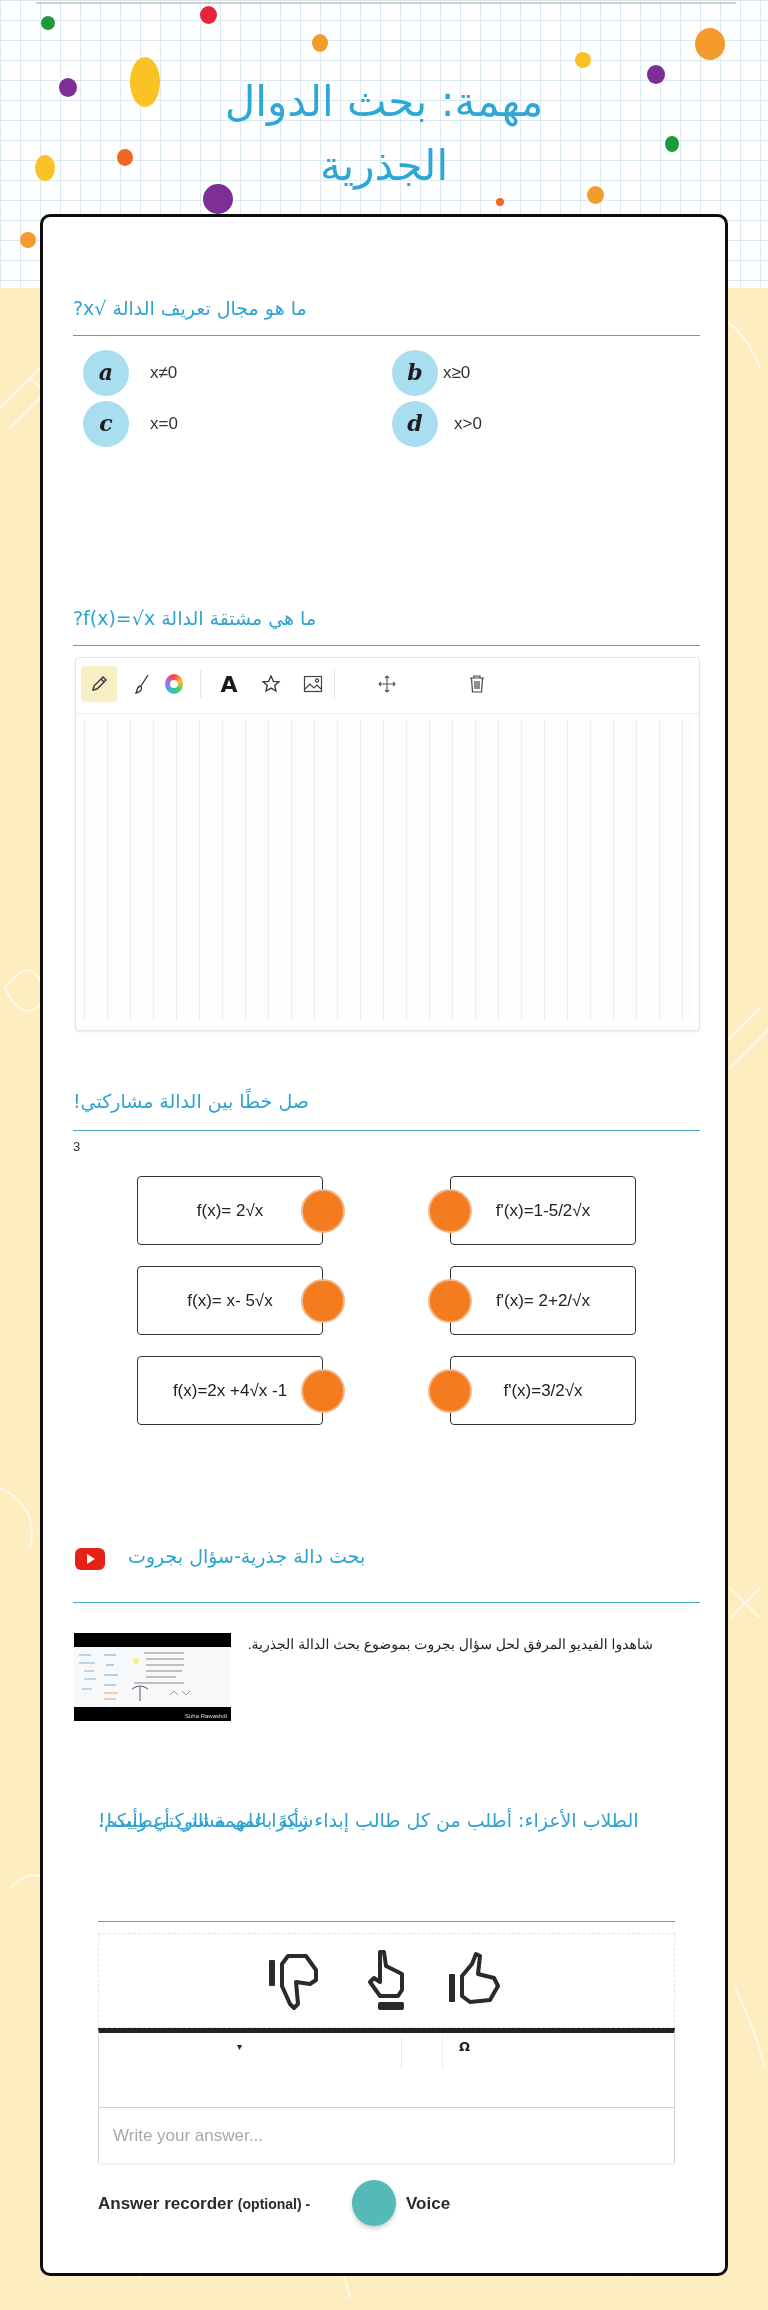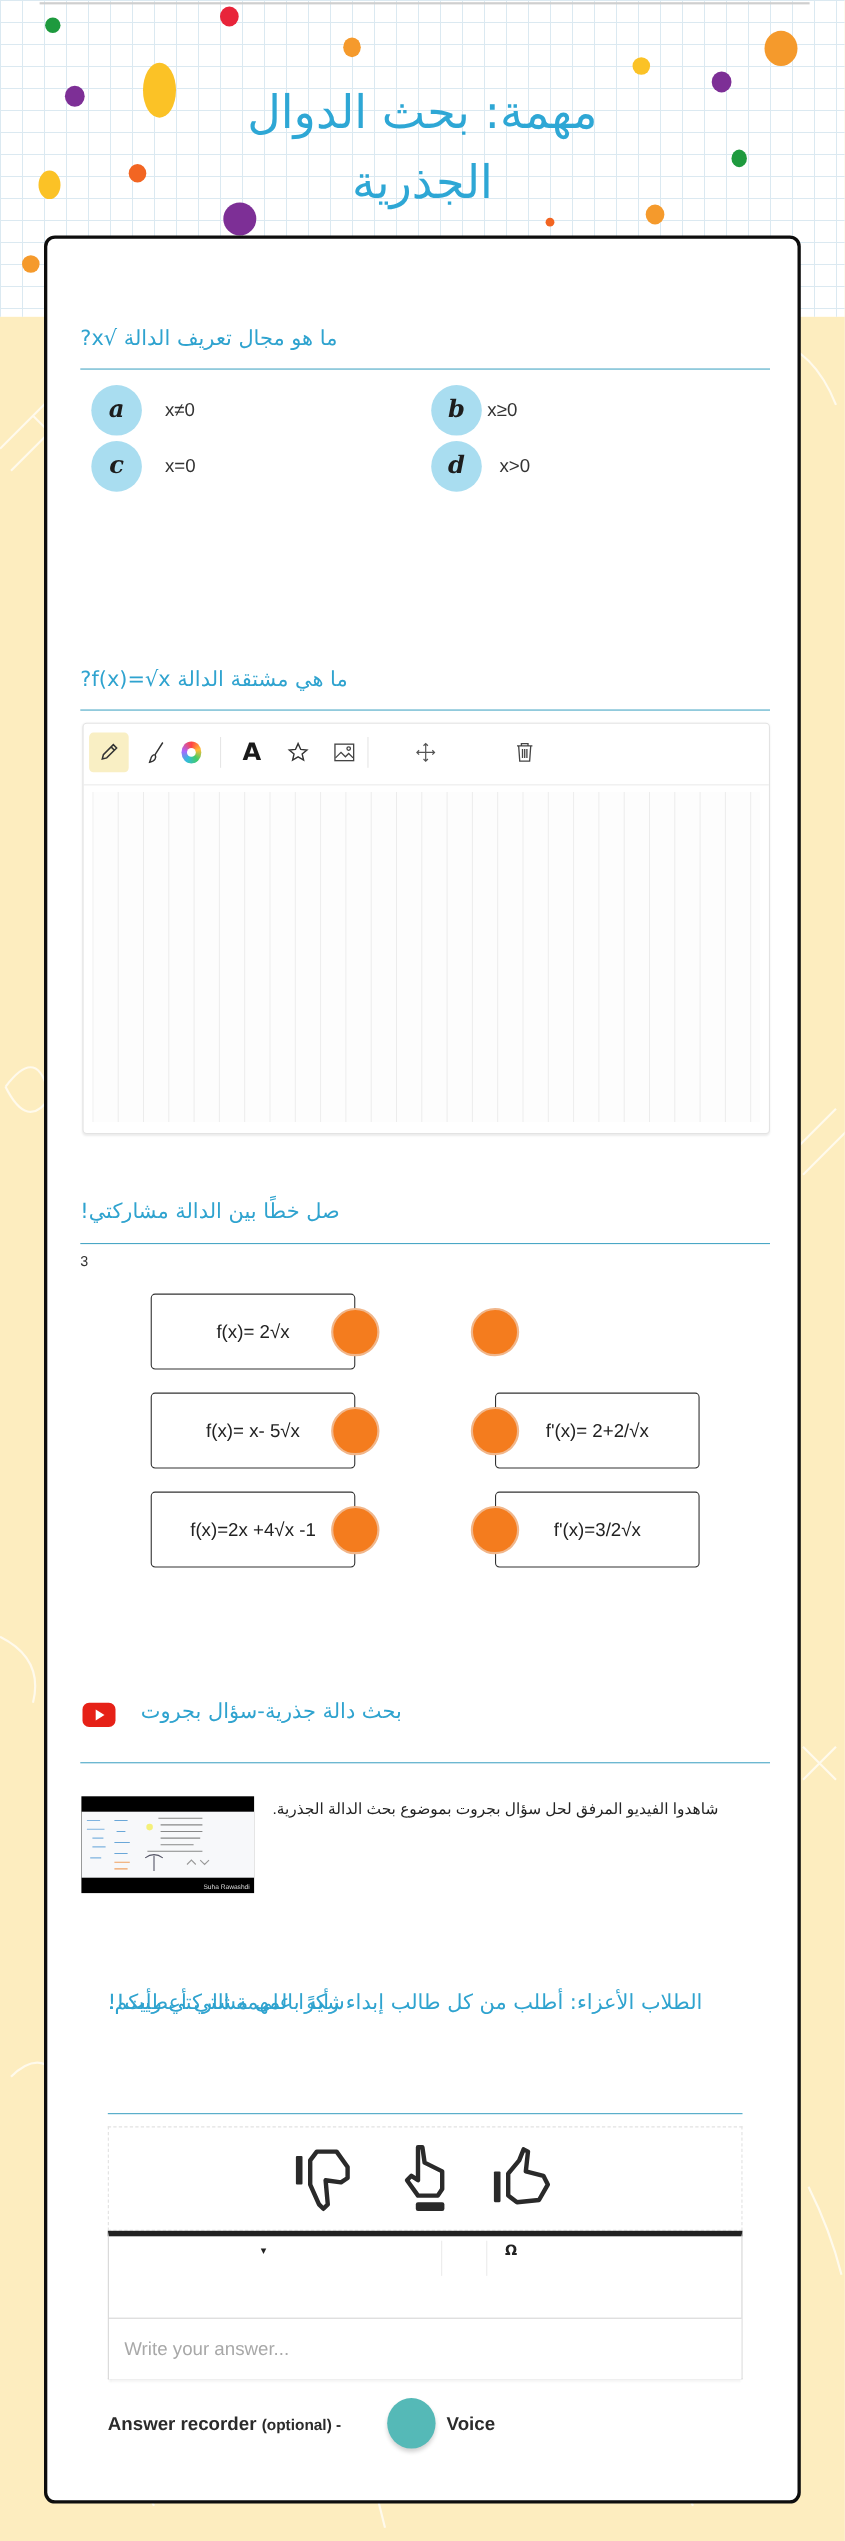--- a/index.html
+++ b/index.html
@@ -193,20 +193,21 @@
     </div>
     <div class="canvas"></div>
   </div>
 
   <div class="qhead" style="left:30px;top:871px;">صل خطًا بين الدالة مشاركتي!</div>
   <div class="uline" style="left:30px;top:913px;width:627px;"></div>
   <div class="abs" style="left:30px;top:922px;font-family:'Liberation Sans',sans-serif;font-size:13px;color:#333;">3</div>
 
   <div class="match-box" style="left:94px;top:959px;">f(x)= 2√x</div>
   <div class="match-dot" style="left:258px;top:972px;"></div>
+  <div class="match-box" style="left:407px;top:959px;">f'(x)=1-5/2√x</div>
   <div class="match-dot" style="left:385px;top:972px;"></div>
 
   <div class="match-box" style="left:94px;top:1049px;">f(x)= x- 5√x</div>
   <div class="match-dot" style="left:258px;top:1062px;"></div>
   <div class="match-box" style="left:407px;top:1049px;">f'(x)= 2+2/√x</div>
   <div class="match-dot" style="left:385px;top:1062px;"></div>
 
   <div class="match-box" style="left:94px;top:1139px;">f(x)=2x +4√x -1</div>
   <div class="match-dot" style="left:258px;top:1152px;"></div>
   <div class="match-box" style="left:407px;top:1139px;">f'(x)=3/2√x</div>

